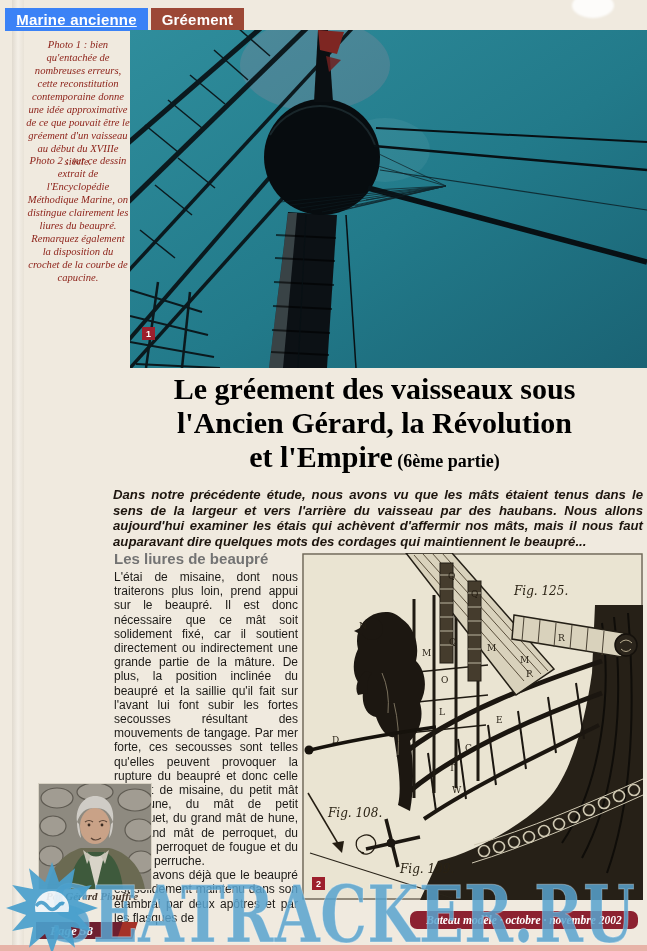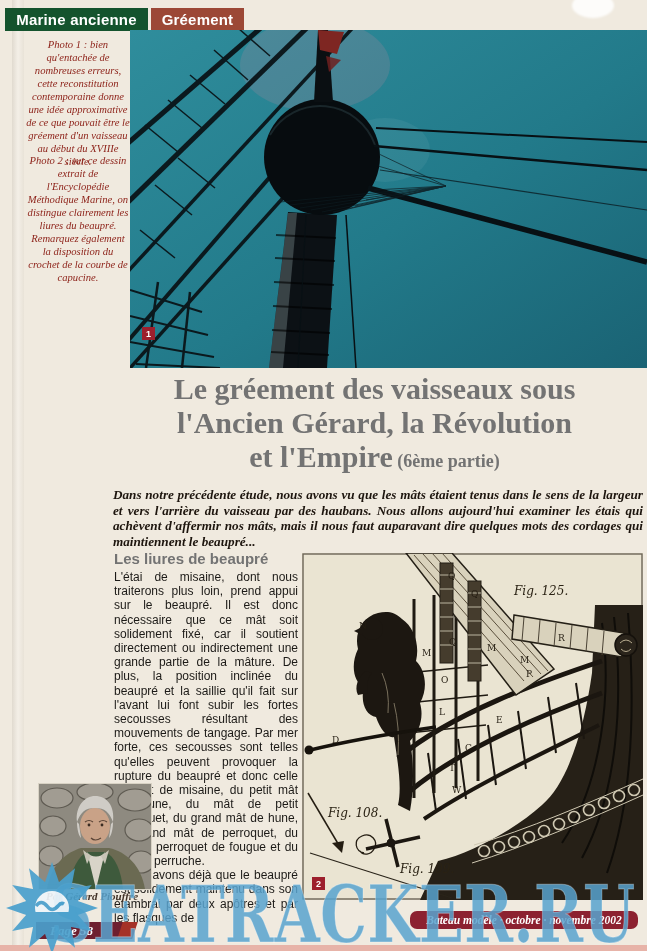--- a/index.html
+++ b/index.html
@@ -3,42 +3,42 @@
 <meta charset="utf-8">
 <style>
   html,body{margin:0;padding:0;background:#c9c4b8;}
   #page{position:relative;width:647px;height:951px;overflow:hidden;
         background:#f0eadf;font-family:"Liberation Sans",sans-serif;}
   .abs{position:absolute;}
 
   
   .hdr-box{top:8px;height:23px;display:flex;align-items:center;justify-content:center;
            color:#fff;font-weight:bold;font-size:15px;letter-spacing:.2px;}
-  #hdr1{left:5px;width:143px;background:#14532d;}
+  #hdr1{left:5px;width:143px;background:#3b82f6;text-decoration:underline;}
   #hdr2{left:151px;width:93px;background:#9c4836;}
 
   
   .caption-col{left:26px;width:104px;text-align:center;color:#8e241b;
      font-family:"Liberation Serif",serif;font-style:italic;font-size:10.6px;line-height:13px;}
   #cap1{top:38px;}
   #cap2{top:154px;}
 
   
   #photo1{left:130px;top:30px;width:517px;height:338px;background:#1f7486;}
   .badge{width:13px;height:13px;background:#9d1f2d;color:#fff;font-size:9px;font-weight:bold;
          display:flex;align-items:center;justify-content:center;z-index:5;}
 
   
-  #title{left:102px;top:372px;width:545px;text-align:center;color:#737373;
+  #title{left:102px;top:372px;width:545px;text-align:center;color:#000000;
      font-family:"Liberation Serif",serif;font-weight:bold;font-size:30px;line-height:34px;}
   #title .suffix{font-size:18px;}
 
   
   #intro{left:113px;top:487px;width:530px;color:#1d150e;text-align:justify;
-     font-family:Liberation Serif, serif;font-style:italic;font-weight:bold;
+     font-family:Liberation Sans, sans-serif;font-style:italic;font-weight:bold;
      font-size:13.2px;line-height:15.6px;}
 
   
   #article-col{left:114px;top:550px;width:184px;color:#1c1a17;}
   #article-col h3{margin:0 0 3px 0;font-size:15px;font-weight:bold;color:#737373;}
   #article-col p{margin:0;text-align:justify;font-size:12px;line-height:14.2px;}
 
   
   #engraving{left:302px;top:553px;width:341px;height:347px;background:#eae4d2;}
 

